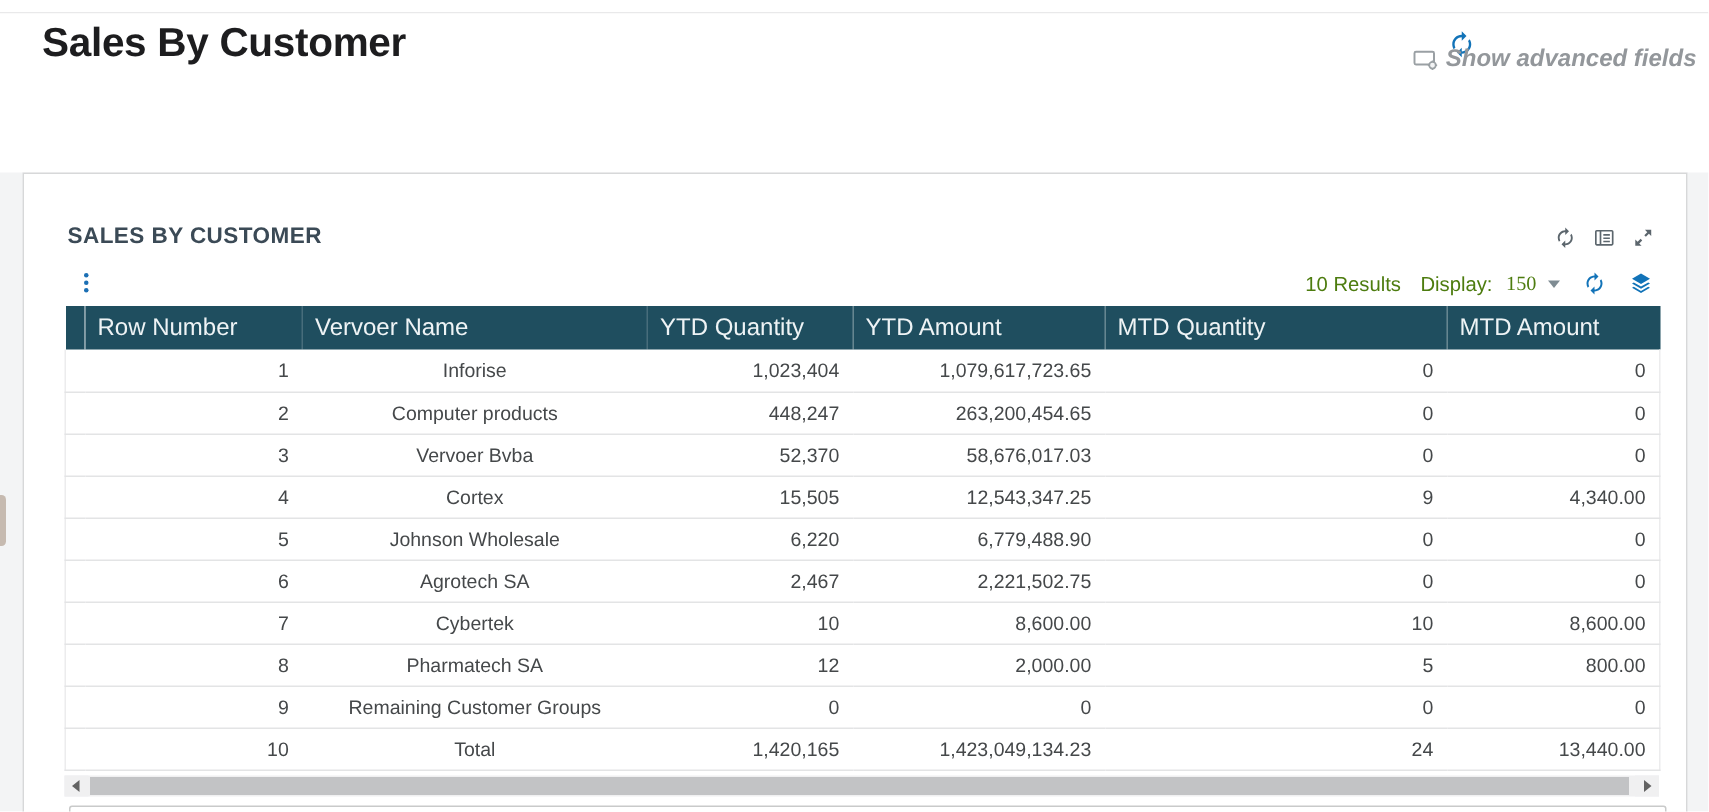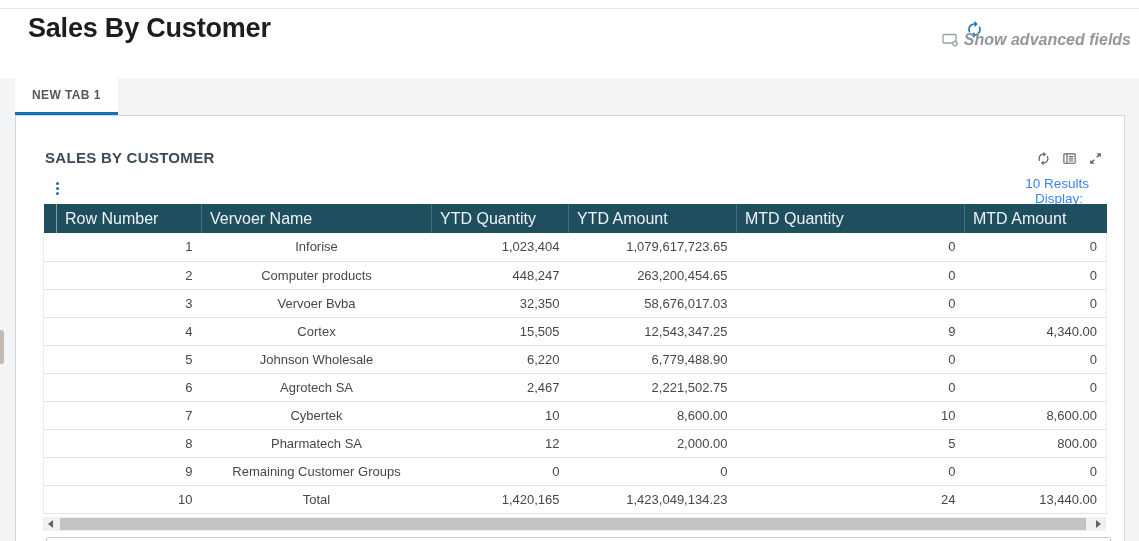--- a/index.html
+++ b/index.html
@@ -26,21 +26,21 @@
 
   .card { position:absolute; left:15px; top:0; width:1110px; height:450px; background:#fff; border:1px solid #d7d8d9; }
 
   .panel-title { position:absolute; left:29px; top:33px; font-size:15px; font-weight:700; color:#3b4a56; letter-spacing:0.3px; }
   .card-icons { position:absolute; right:21px; top:35px; display:flex; align-items:center; gap:11px; color:#5c666d; }
   .card-icons .ic { width:15px; height:15px; cursor:pointer; }
 
   .toolbar { position:absolute; left:0; right:0; top:60px; height:26px; }
   .kebab { position:absolute; left:38px; top:4px; display:flex; flex-direction:column; gap:2px; padding:2px; cursor:pointer; }
   .kebab i { width:3px; height:3px; border-radius:50%; background:#1b6fb4; }
-  .toolbar-right { position:absolute; right:22px; top:0; height:26px; display:flex; align-items:center; font-size:13.5px; color:#3b82f6;flex-direction:column; }
+  .toolbar-right { position:absolute; right:22px; top:0; height:26px; display:flex; align-items:center; font-size:13.5px; color:#4d7c0f; }
   .results-text { margin-right:13px; }
   .display-label { margin-right:9px; }
   .display-select { display:flex; align-items:center; cursor:pointer; }
   .display-value { display:inline-block; width:23px; overflow:hidden; white-space:nowrap;font-family:Liberation Serif, serif; }
   .caret { width:0; height:0; border-left:4px solid transparent; border-right:4px solid transparent; border-top:5px solid #7f8c93; margin-left:5px; }
   .tb-ic { width:16px; height:16px; color:#1273b8; margin-left:15px; cursor:pointer; }
 
   
   .tbl-wrap { position:absolute; left:27px; top:88px; width:1063px; }
   table { width:1063px; border-collapse:collapse; table-layout:fixed; }
@@ -84,25 +84,20 @@
     <span class="adv-fields">
       <svg width="17" height="14" viewBox="0 0 17 14">
           <rect x="1" y="1.5" width="13" height="8.5" rx="1" fill="none" stroke="currentColor" stroke-width="1.3"></rect>
           <circle cx="13" cy="10.5" r="2.2" fill="#f3f4f5" stroke="currentColor" stroke-width="1.2"></circle>
           <path d="M13 7.4v1M13 12.6v1M9.9 10.5h1M15.1 10.5h1" stroke="currentColor" stroke-width="1"></path>
         </svg>
       <span>Show advanced fields</span>
     </span>
   </div>
 
-  <div class="tab-strip">
-    <div class="tab">
-      <span>NEW TAB 1</span>
-    </div>
-  </div>
 
   <div class="content">
     <div class="side-handle"></div>
 
     <section class="card">
       <div class="panel-title">SALES BY CUSTOMER</div>
 
       <div class="card-icons">
         <span class="ic">
           <svg viewBox="0 0 24 24" fill="currentColor">
@@ -188,21 +183,21 @@
                 <td class="al-l">Computer products</td>
                 <td class="al-r">448,247</td>
                 <td class="al-r">263,200,454.65</td>
                 <td class="al-r">0</td>
                 <td class="al-r">0</td>
               </tr>
               <tr>
                 <td class="sel"></td>
                 <td class="al-r">3</td>
                 <td class="al-l">Vervoer Bvba</td>
-                <td class="al-r">32,350</td>
+                <td class="al-r">52,370</td>
                 <td class="al-r">58,676,017.03</td>
                 <td class="al-r">0</td>
                 <td class="al-r">0</td>
               </tr>
               <tr>
                 <td class="sel"></td>
                 <td class="al-r">4</td>
                 <td class="al-l">Cortex</td>
                 <td class="al-r">15,505</td>
                 <td class="al-r">12,543,347.25</td>

